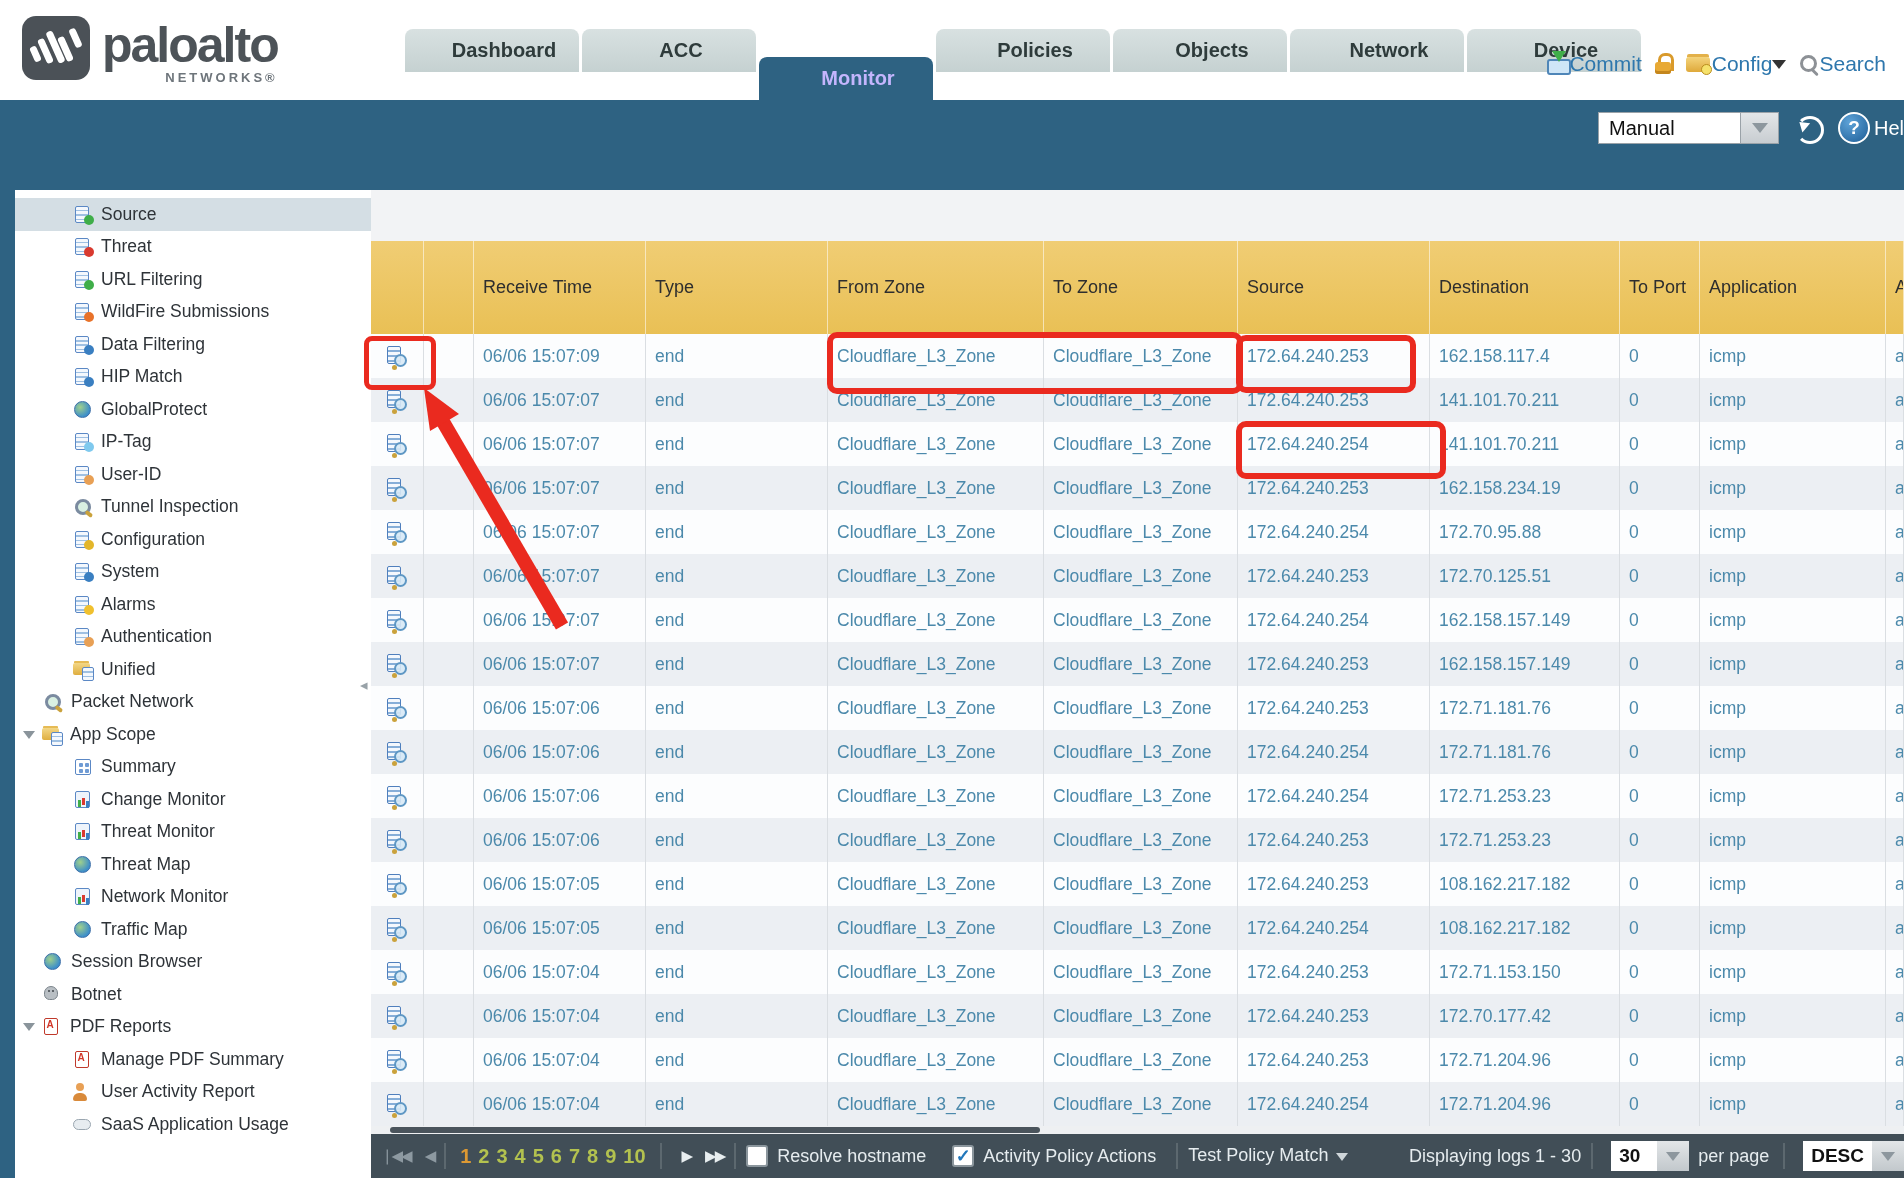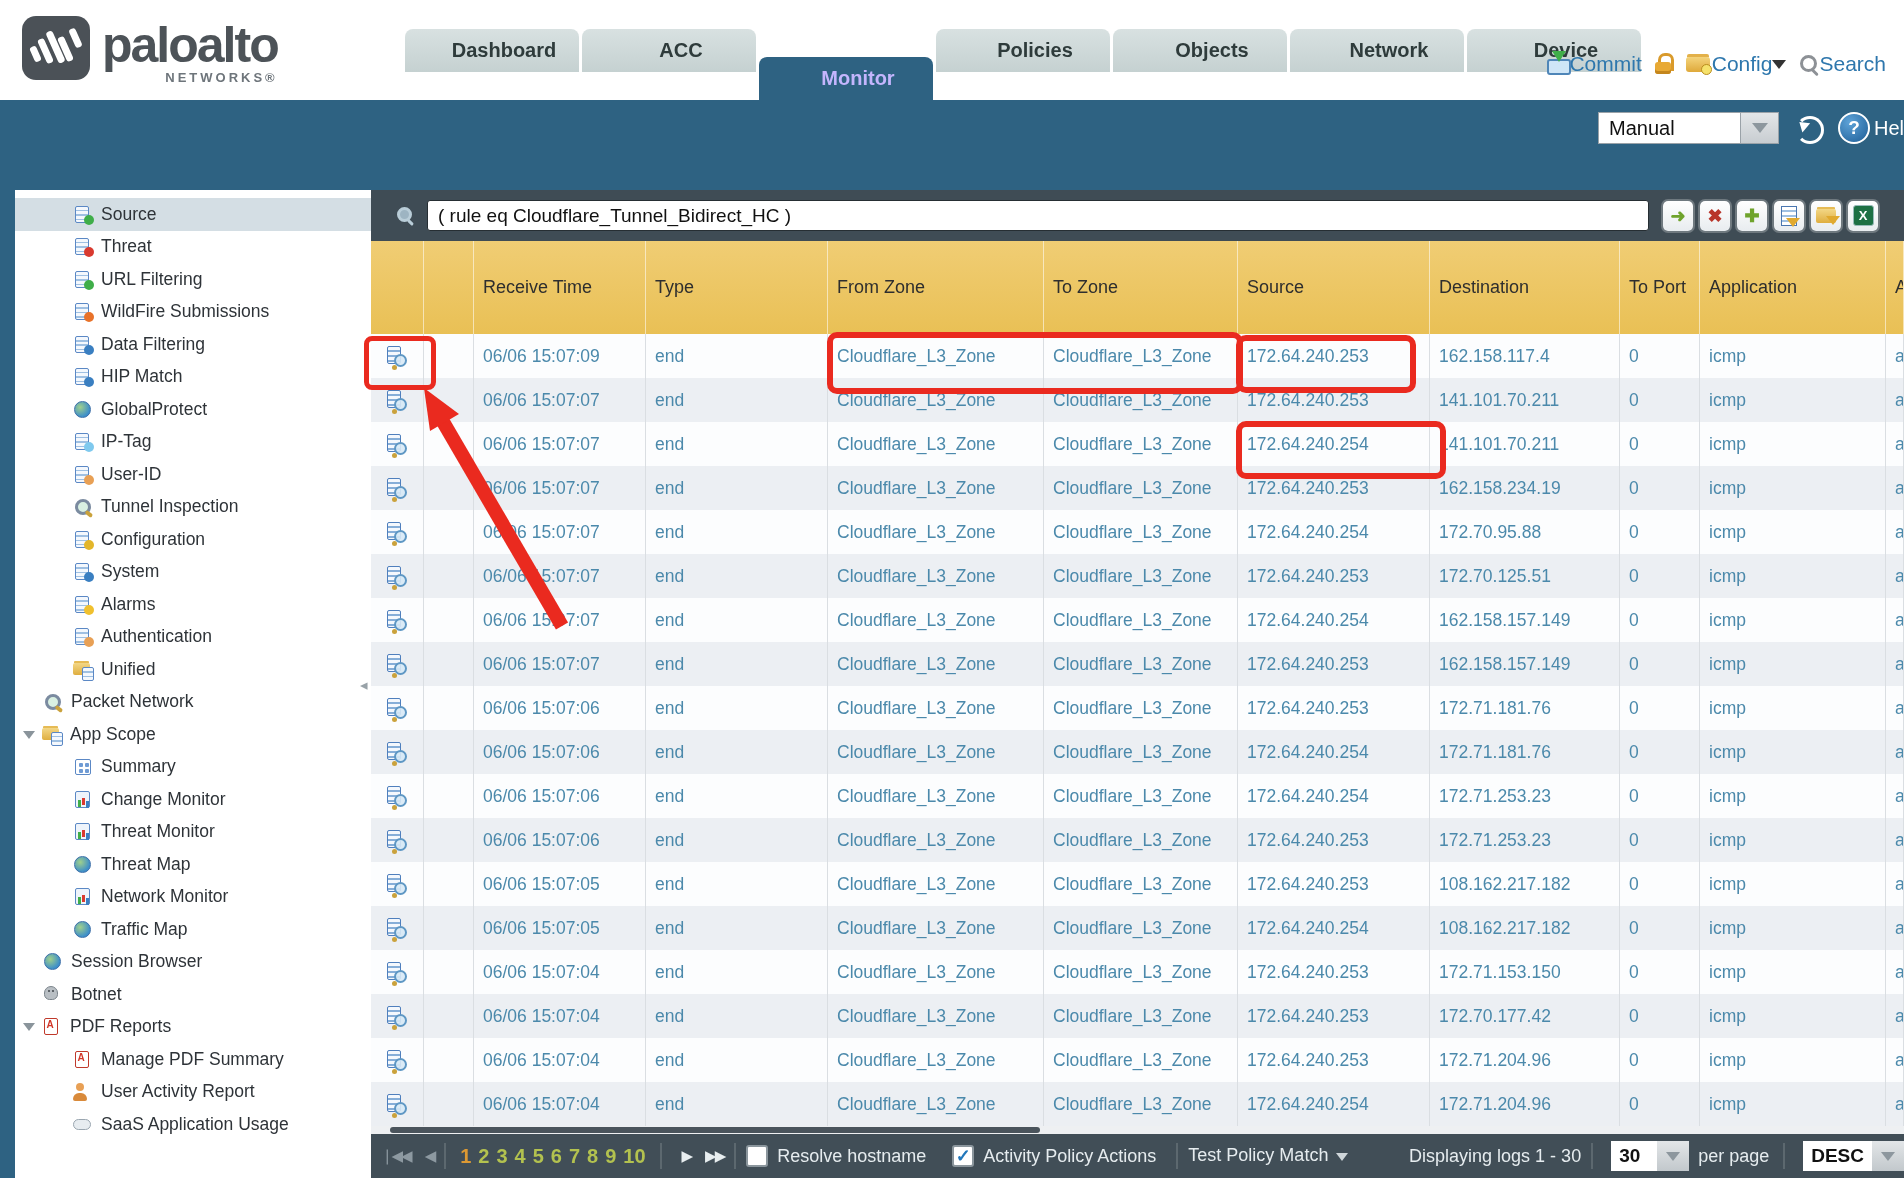--- a/index.html
+++ b/index.html
@@ -353,48 +353,20 @@
         <div class="titem">
           <span style="width: 58px; flex: 0 0 auto;"></span>
           <span class="ti cloud"></span>
           <span class="tlabel">SaaS Application Usage</span>
         </div>
       </div>
   </div>
   <span class="splitter-handle">◂</span>
 
   <div class="main">
-    <div class="searchrow">
-      <span class="mag-sm"></span>
-      <input class="query" value="( rule eq Cloudflare_Tunnel_Bidirect_HC )" style="">
-      <div class="fbtns" id="fbtns">
-          <span class="fbtn">
-            <span class="g-arrow">➜</span>
-          </span>
-          <span class="fbtn">
-            <span class="g-x">✖</span>
-          </span>
-          <span class="fbtn">
-            <span class="g-plus">✚</span>
-          </span>
-          <span class="fbtn">
-            <span class="mini-page">
-              <span class="funnel"></span>
-            </span>
-          </span>
-          <span class="fbtn">
-            <span class="mini-folder">
-              <span class="funnel"></span>
-            </span>
-          </span>
-          <span class="fbtn">
-            <span class="mini-xls">X</span>
-          </span>
-        </div>
-    </div>
     <div class="thead" id="thead">
         <div class="th" style="width: 53px; flex: 0 0 auto;"></div>
         <div class="th" style="width: 50px; flex: 0 0 auto;"></div>
         <div class="th" style="width: 172px; flex: 0 0 auto;">Receive Time</div>
         <div class="th" style="width: 182px; flex: 0 0 auto;">Type</div>
         <div class="th" style="width: 216px; flex: 0 0 auto;">From Zone</div>
         <div class="th" style="width: 194px; flex: 0 0 auto;">To Zone</div>
         <div class="th" style="width: 192px; flex: 0 0 auto;">Source</div>
         <div class="th" style="width: 190px; flex: 0 0 auto;">Destination</div>
         <div class="th" style="width: 80px; flex: 0 0 auto;">To Port</div>

